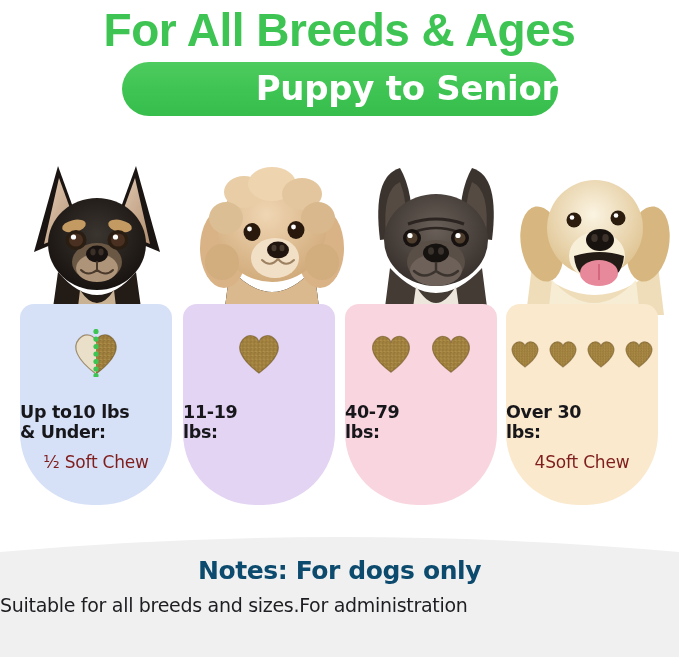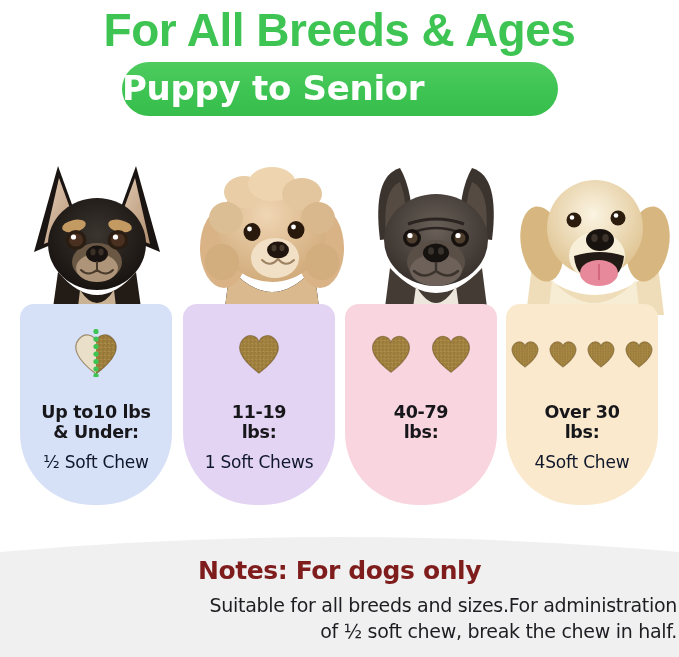--- a/index.html
+++ b/index.html
@@ -22,21 +22,21 @@
     letter-spacing:-0.5px;
     color:#3EC453;
     line-height:56px;
     white-space:nowrap;
   }
   .pill{
     position:absolute;left:122px;top:62px;
     width:436px;height:54px;
     border-radius:27px;
     background:linear-gradient(180deg,#4ECB5E 0%,#3EC453 55%,#36BD4B 100%);
-    display:flex;align-items:center;justify-content:flex-start;
+    display:flex;align-items:center;justify-content:flex-end;
   }
   .pill-label{
     font-family:"DejaVu Sans", sans-serif;
     font-size:34px;font-weight:700;color:#FFFFFF;
     letter-spacing:-0.3px;line-height:34px;white-space:nowrap;
     position:relative;top:-1px;
   }
 
   
   .dogs{position:absolute;left:0;top:140px;width:679px;height:175px;}
@@ -50,44 +50,43 @@
     border-radius:14px 14px 72px 72px;
     overflow:hidden;
   }
   .card-chews{
     position:absolute;left:0;top:24px;width:100%;
     display:flex;align-items:center;justify-content:center;
     gap:6px;height:50px;
   }
   .card-title{
     position:absolute;left:0;top:98px;width:100%;
-    text-align:center;
     font-size:17.5px;font-weight:700;color:#17171B;
     line-height:20px;letter-spacing:-0.3px;
   }
   .card-sub{
     position:absolute;left:0;top:148px;width:100%;
     text-align:center;
-    font-size:17px;font-weight:400;color:#0f172a;
+    font-size:17px;font-weight:400;color:#7f1d1d;
     line-height:20px;letter-spacing:-0.2px;
   }
 
   .heart{display:block;}
 
   
   .notes-bg{
     position:absolute;left:0;top:530px;width:679px;height:127px;
   }
   .notes-title{
     position:absolute;left:0;top:556px;width:679px;text-align:center;
-    font-size:25px;font-weight:700;color:#7f1d1d;letter-spacing:-0.4px;
+    font-size:25px;font-weight:700;color:#0c4a6e;letter-spacing:-0.4px;
     line-height:30px;white-space:nowrap;
   }
   .notes-body{
-    position:absolute;left:0;top:592px;width:677px;text-align:right;
+    position:absolute;left:0;top:592px;width:677px;text-align:left;
     font-size:19px;font-weight:400;color:#1d1d22;letter-spacing:-0.3px;
     line-height:26px;
   }
 </style>
 </head>
 <body>
 
 <div class="stage">
 
   <div class="headline">For All Breeds &amp; Ages</div>
@@ -306,21 +305,20 @@
               <circle cx="2" cy="3.4" r="0.5" fill="#7d6029"></circle>
             </pattern>
           </defs>
           <path d="M26 45 C 6 30, 2 18, 9 10 C 16 2, 25 7, 26 13 C 27 7, 36 2, 43 10 C 50 18, 46 30, 26 45 Z" fill="url(#grit2)" stroke="#6f5526" stroke-width="1.3" stroke-opacity="0.55"></path>
         </svg>
       </div>
       <div class="card-title">
         <span>11-19</span><br>
         <span>lbs:</span>
       </div>
-      <div class="card-sub">1 Soft Chews</div>
     </div>
 
     <div class="card" style="left:345px;background:#F9D6DF;">
       <div class="card-chews" style="gap:12px;">
         <svg class="heart" width="48" height="44" viewBox="0 0 52 48">
           <defs>
             <pattern id="grit3" width="4" height="4" patternUnits="userSpaceOnUse">
               <rect width="4" height="4" fill="#A3833F"></rect>
               <circle cx="1" cy="1" r="0.8" fill="#8d6f32"></circle>
               <circle cx="3" cy="2.6" r="0.7" fill="#bd9f5c"></circle>
@@ -372,16 +370,15 @@
   </div>
 
   <div class="notes-bg">
     <svg width="679" height="127" viewBox="0 0 679 127" preserveAspectRatio="none">
       <path d="M0 22 Q340 -8 679 22 L679 127 L0 127 Z" fill="#F0F0F0"></path>
     </svg>
   </div>
   <div class="notes-title">Notes: For dogs only</div>
   <div class="notes-body">
     <span>Suitable for all breeds and sizes.For administration</span><br>
-    <span>of ½ soft chew, break the chew in half.</span>
   </div>
 
 </div>
 
 </body></html>

